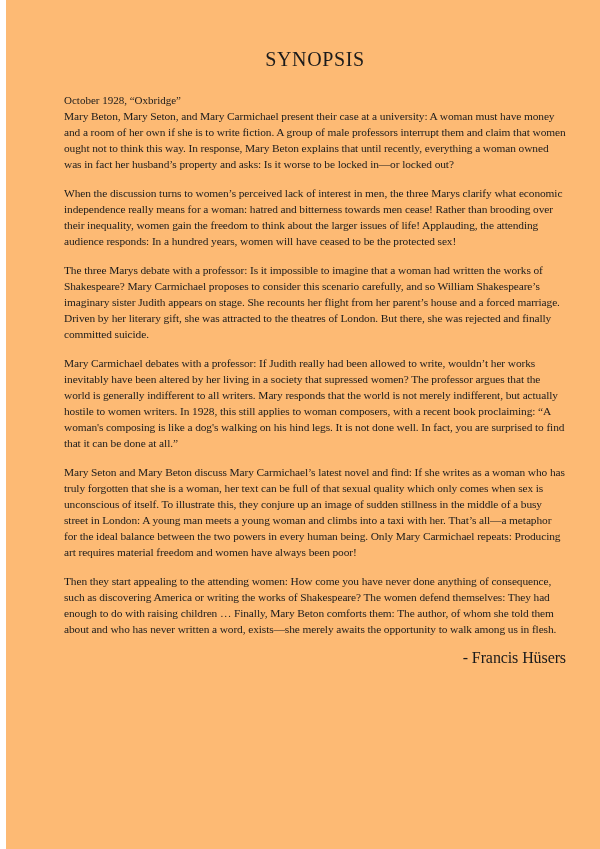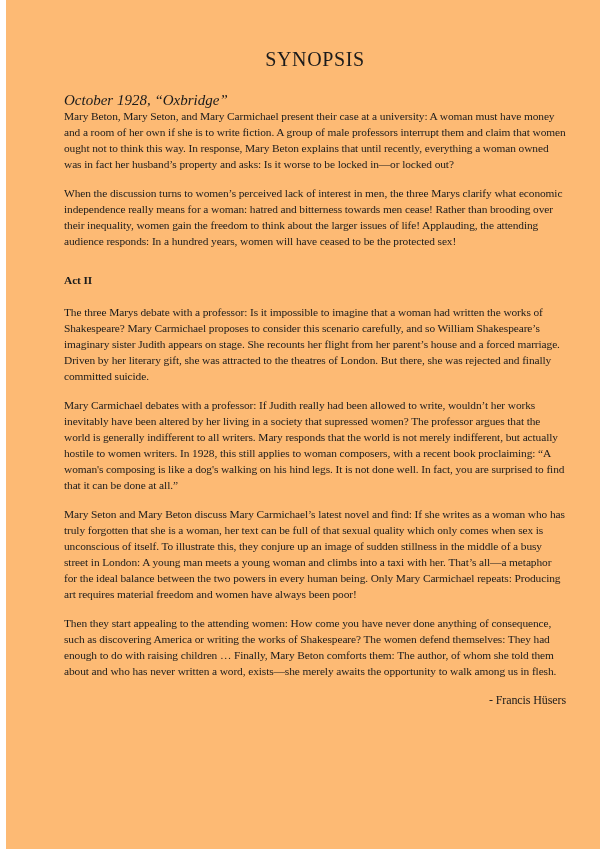--- a/index.html
+++ b/index.html
@@ -24,22 +24,21 @@
   }
   .title {
     font-size: 20px;
     font-weight: normal;
     line-height: 26px;
     letter-spacing: 0.6px;
     text-align: center;
     margin: 0 0 20px 0;
   }
   .subtitle {
-    font-style: italic;
-    font-size: 15px;
+    font-size: 11px;
     line-height: 16px;
     margin: 0;
   }
   .content {
     font-size: 11.4px;
     line-height: 16px;
     letter-spacing: -0.1px;
   }
   .content p {
     margin: 0 0 13px 0;
@@ -54,21 +53,21 @@
     margin: 15px 0 1px 0;
   }
   .act-2 .act-heading {
     margin: 23px 0 16px 0;
   }
   .act-3 .act-heading {
     margin: 27px 0 14px 0;
   }
   .signature {
     text-align: right;
-    font-size: 12px;
+    font-size: 16px;
     line-height: 16px;
     margin: 4px 0 0 0;
   }
 </style>
 </head>
 <body>
 
 <div class="page">
 
   <h1 class="title">SYNOPSIS</h1>
@@ -76,21 +75,20 @@
   <p class="subtitle">October 1928, “Oxbridge”</p>
 
   <div class="content">
 
     <section class="act act-1">
       <p>Mary Beton, Mary Seton, and Mary Carmichael present their case at a university: A woman must have money and a room of her own if she is to write fiction. A group of male professors interrupt them and claim that women ought not to think this way. In response, Mary Beton explains that until recently, everything a woman owned was in fact her husband’s property and asks: Is it worse to be locked in—or locked out?</p>
       <p>When the discussion turns to women’s perceived lack of interest in men, the three Marys clarify what economic independence really means for a woman: hatred and bitterness towards men cease! Rather than brooding over their inequality, women gain the freedom to think about the larger issues of life! Applauding, the attending audience responds: In a hundred years, women will have ceased to be the protected sex!</p>
     </section>
 
     <section class="act act-2">
-      <h2 class="act-heading">Act II</h2>
       <p>The three Marys debate with a professor: Is it impossible to imagine that a woman had written the works of Shakespeare? Mary Carmichael proposes to consider this scenario carefully, and so William Shakespeare’s imaginary sister Judith appears on stage. She recounts her flight from her parent’s house and a forced marriage. Driven by her literary gift, she was attracted to the theatres of London. But there, she was rejected and finally committed suicide.</p>
       <p>Mary Carmichael debates with a professor: If Judith really had been allowed to write, wouldn’t her works inevitably have been altered by her living in a society that supressed women? The professor argues that the world is generally indifferent to all writers. Mary responds that the world is not merely indifferent, but actually hostile to women writers. In 1928, this still applies to woman composers, with a recent book proclaiming: “A woman's composing is like a dog's walking on his hind legs. It is not done well. In fact, you are surprised to find that it can be done at all.”</p>
     </section>
 
     <section class="act act-3">
       <p>Mary Seton and Mary Beton discuss Mary Carmichael’s latest novel and find: If she writes as a woman who has truly forgotten that she is a woman, her text can be full of that sexual quality which only comes when sex is unconscious of itself. To illustrate this, they conjure up an image of sudden stillness in the middle of a busy street in London: A young man meets a young woman and climbs into a taxi with her. That’s all—a metaphor for the ideal balance between the two powers in every human being. Only Mary Carmichael repeats: Producing art requires material freedom and women have always been poor!</p>
       <p>Then they start appealing to the attending women: How come you have never done anything of consequence, such as discovering America or writing the works of Shakespeare? The women defend themselves: They had enough to do with raising children … Finally, Mary Beton comforts them: The author, of whom she told them about and who has never written a word, exists—she merely awaits the opportunity to walk among us in flesh.</p>
     </section>
 
     <p class="signature">- Francis Hüsers</p>

